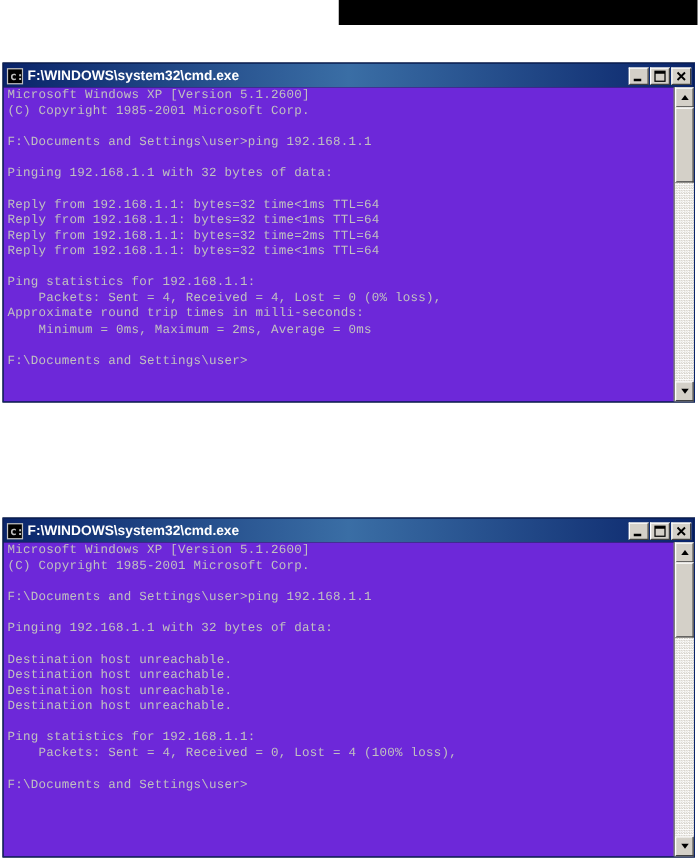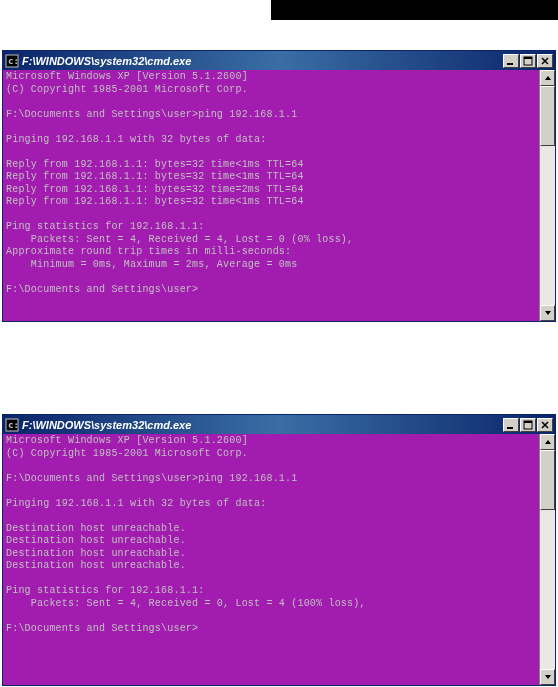--- a/index.html
+++ b/index.html
@@ -49,21 +49,20 @@
       margin-right: 3px;
       display: flex;
       align-items: center;
       justify-content: center;
     }
     .titlebar-icon svg { width: 14px; height: 14px; }
     .titlebar-text {
       flex: 1;
       white-space: nowrap;
       overflow: hidden;
-      font-style: italic;
     }
     .titlebar-buttons { display: flex; gap: 1px; }
     .titlebar-btn {
       width: 16px;
       height: 14px;
       background: #d4d0c8;
       border: 1px solid;
       border-color: #fff #404040 #404040 #fff;
       display: flex;
       align-items: center;
@@ -75,21 +74,21 @@
       cursor: pointer;
     }
     .titlebar-btn svg { width: 10px; height: 10px; }
     .console-area {
       position: relative;
       height: calc(100% - 19px);
       display: flex;
     }
     .console-content {
       flex: 1;
-      background: #a21caf;
+      background: #6d28d9;
       color: #c0c0c0;
       padding: 1px 3px;
       line-height: 12.5px;
       white-space: pre;
       overflow: hidden;
       font-size: 10px;
       letter-spacing: 0.2px;
     }
     .scrollbar-v {
       width: 16px;

